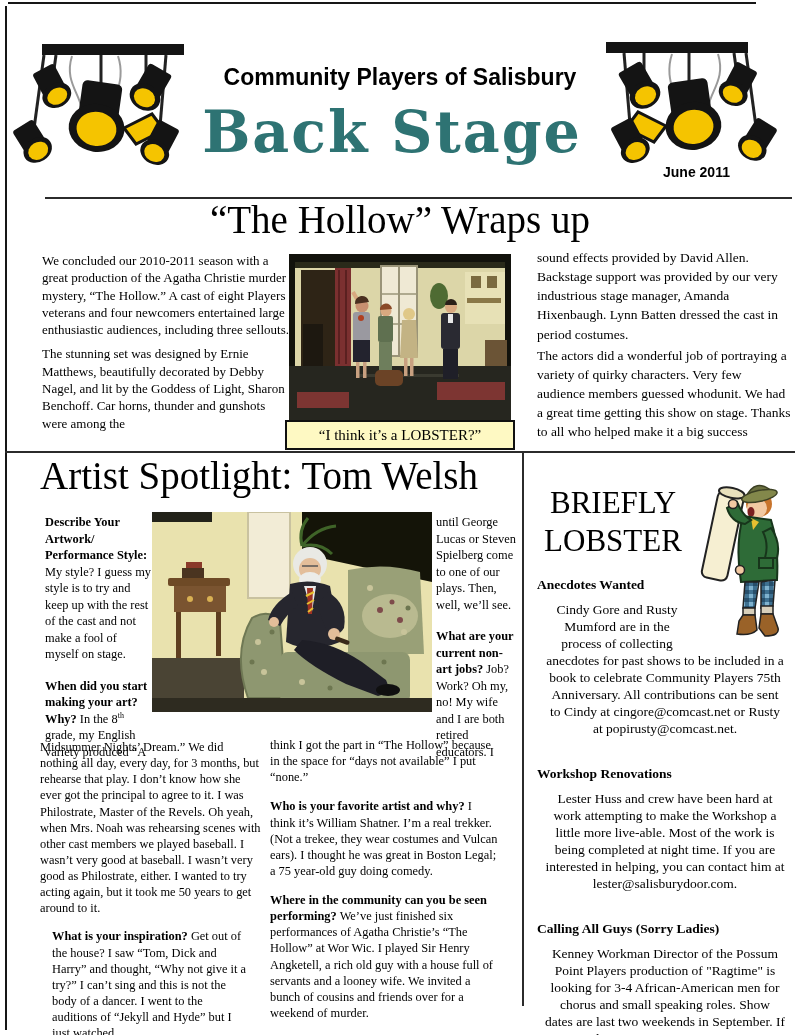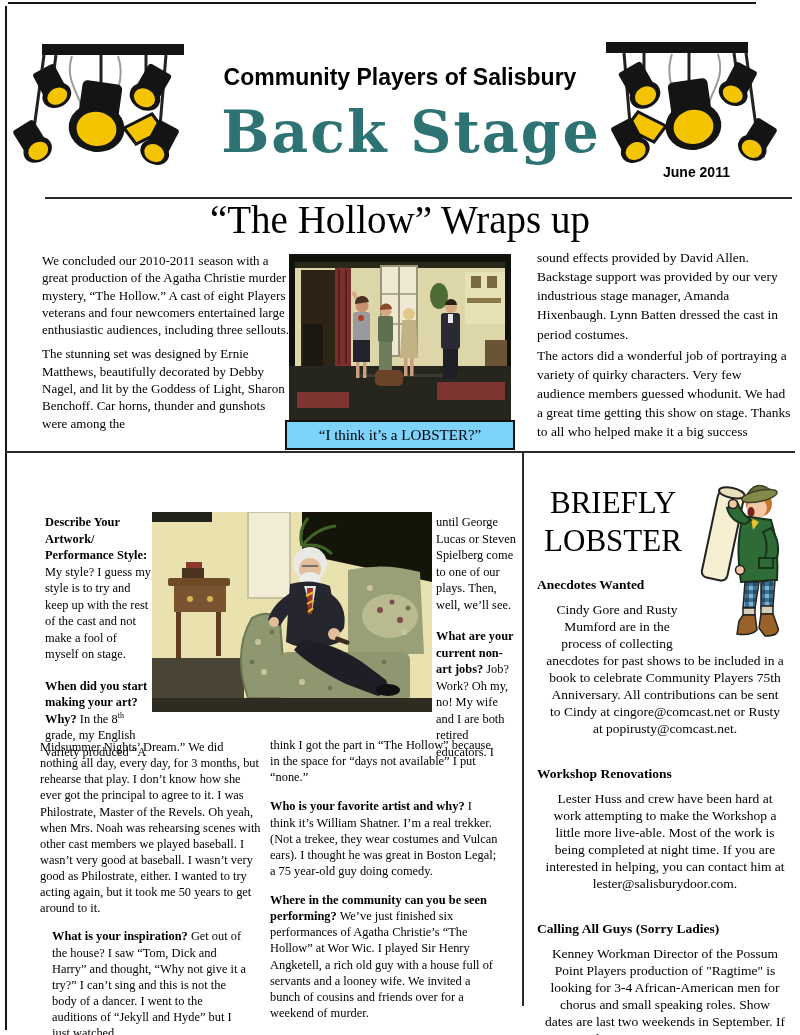--- a/index.html
+++ b/index.html
@@ -9,34 +9,34 @@
   .rule{background:#2b2b2b;}
   #top-border{left:8px;top:2px;width:748px;height:2px;background:#161616;}
   #left-border{left:5px;top:6px;width:2px;height:1024px;background:#161616;}
   #rule-header{left:45px;top:197px;width:747px;height:2px;}
   #rule-mid{left:5px;top:451px;width:790px;height:2px;}
   #side-vline{left:522px;top:453px;width:2px;height:553px;}
   #lights-left{left:6px;top:44px;width:190px;height:130px;}
   #lights-right{left:594px;top:42px;width:190px;height:130px;transform:scaleX(-1);}
   #org-title{left:100px;top:64px;width:600px;text-align:center;
              font-family:"Liberation Sans",sans-serif;font-weight:bold;font-size:23px;}
-  #masthead{left:111px;top:98px;width:600px;text-align:center;
+  #masthead{left:92px;top:98px;width:600px;text-align:center;
             font-family:"DejaVu Serif",serif;font-weight:700;font-size:57px;
             letter-spacing:2px;color:#2E7373;}
   #issue-date{left:663px;top:164px;font-family:"Liberation Sans",sans-serif;
               font-weight:bold;font-size:14px;}
   .headline{font-family:"Liberation Serif",serif;font-weight:400;}
   #hollow-heading{left:60px;top:199px;width:680px;text-align:center;font-size:39px;line-height:1.1;}
   #hollow-left{left:42px;top:252px;width:247px;font-size:13px;line-height:1.33;}
   #hollow-left p{margin:0 0 7px 0;}
   #hollow-right{left:537px;top:248px;width:255px;font-size:13.5px;line-height:1.42;}
   #hollow-right p{margin:0 0 2px 0;}
   #hollow-photo{left:289px;top:254px;width:222px;height:166px;}
   #hollow-caption{left:285px;top:420px;width:226px;height:26px;border:2px solid #111;
-                  background:#7dd3fc;display:flex;align-items:center;justify-content:center;
+                  background:#fef9c3;display:flex;align-items:center;justify-content:center;
                   font-size:15px;}
   #spot-heading{left:40px;top:455px;width:480px;font-size:39px;line-height:1.1;}
   .qa p{margin:0 0 15px 0;}
   .qa .qlabel{font-weight:bold;}
   #spot-col1{left:45px;top:514px;width:108px;font-size:12.4px;line-height:1.33;}
   #tom-photo{left:152px;top:512px;width:280px;height:200px;}
   #spot-col3{left:436px;top:514px;width:80px;font-size:12.4px;line-height:1.33;}
   #spot-colA{left:40px;top:739px;width:221px;font-size:12.4px;line-height:1.3;}
   #spot-colA p{margin:0 0 12px 0;}
   #spot-colA p.tight{margin:12px;}
@@ -203,20 +203,21 @@
   </div>
   <div class="abs" id="hollow-caption">“I think it’s a LOBSTER?”</div>
 
   <div class="abs" id="hollow-right">
     <p>sound effects provided by David Allen. Backstage support was provided by our very industrious stage manager, Amanda Hixenbaugh.  Lynn Batten dressed the cast in period costumes.</p>
     <p>The actors did a wonderful job of portraying a variety of quirky characters. Very few audience members guessed whodunit.  We had a great time getting this show on stage. Thanks to all who helped make it a big success</p>
   </div>
 
   <div class="abs rule" id="rule-mid"></div>
 
+  <div class="abs headline" id="spot-heading">Artist Spotlight: Tom Welsh</div>
 
   <div class="abs qa" id="spot-col1">
     <p><b class="qlabel">Describe Your Artwork/ Performance Style:</b> <span>My style?  I guess my style is to try and keep up with the rest of the cast and not make a fool of myself on stage.</span></p>
     <p><b class="qlabel">When did you start making your art? Why?</b> <span>In the 8</span><sup>th</sup><span> grade, my English variety produced “A</span></p>
   </div>
 
   <div class="abs" id="tom-photo">
     <svg viewBox="0 0 280 200" width="280" height="200" preserveAspectRatio="none">
       <rect width="280" height="200" fill="#E9E2AE"></rect>
       <rect x="0" y="0" width="60" height="10" fill="#23231a"></rect>

